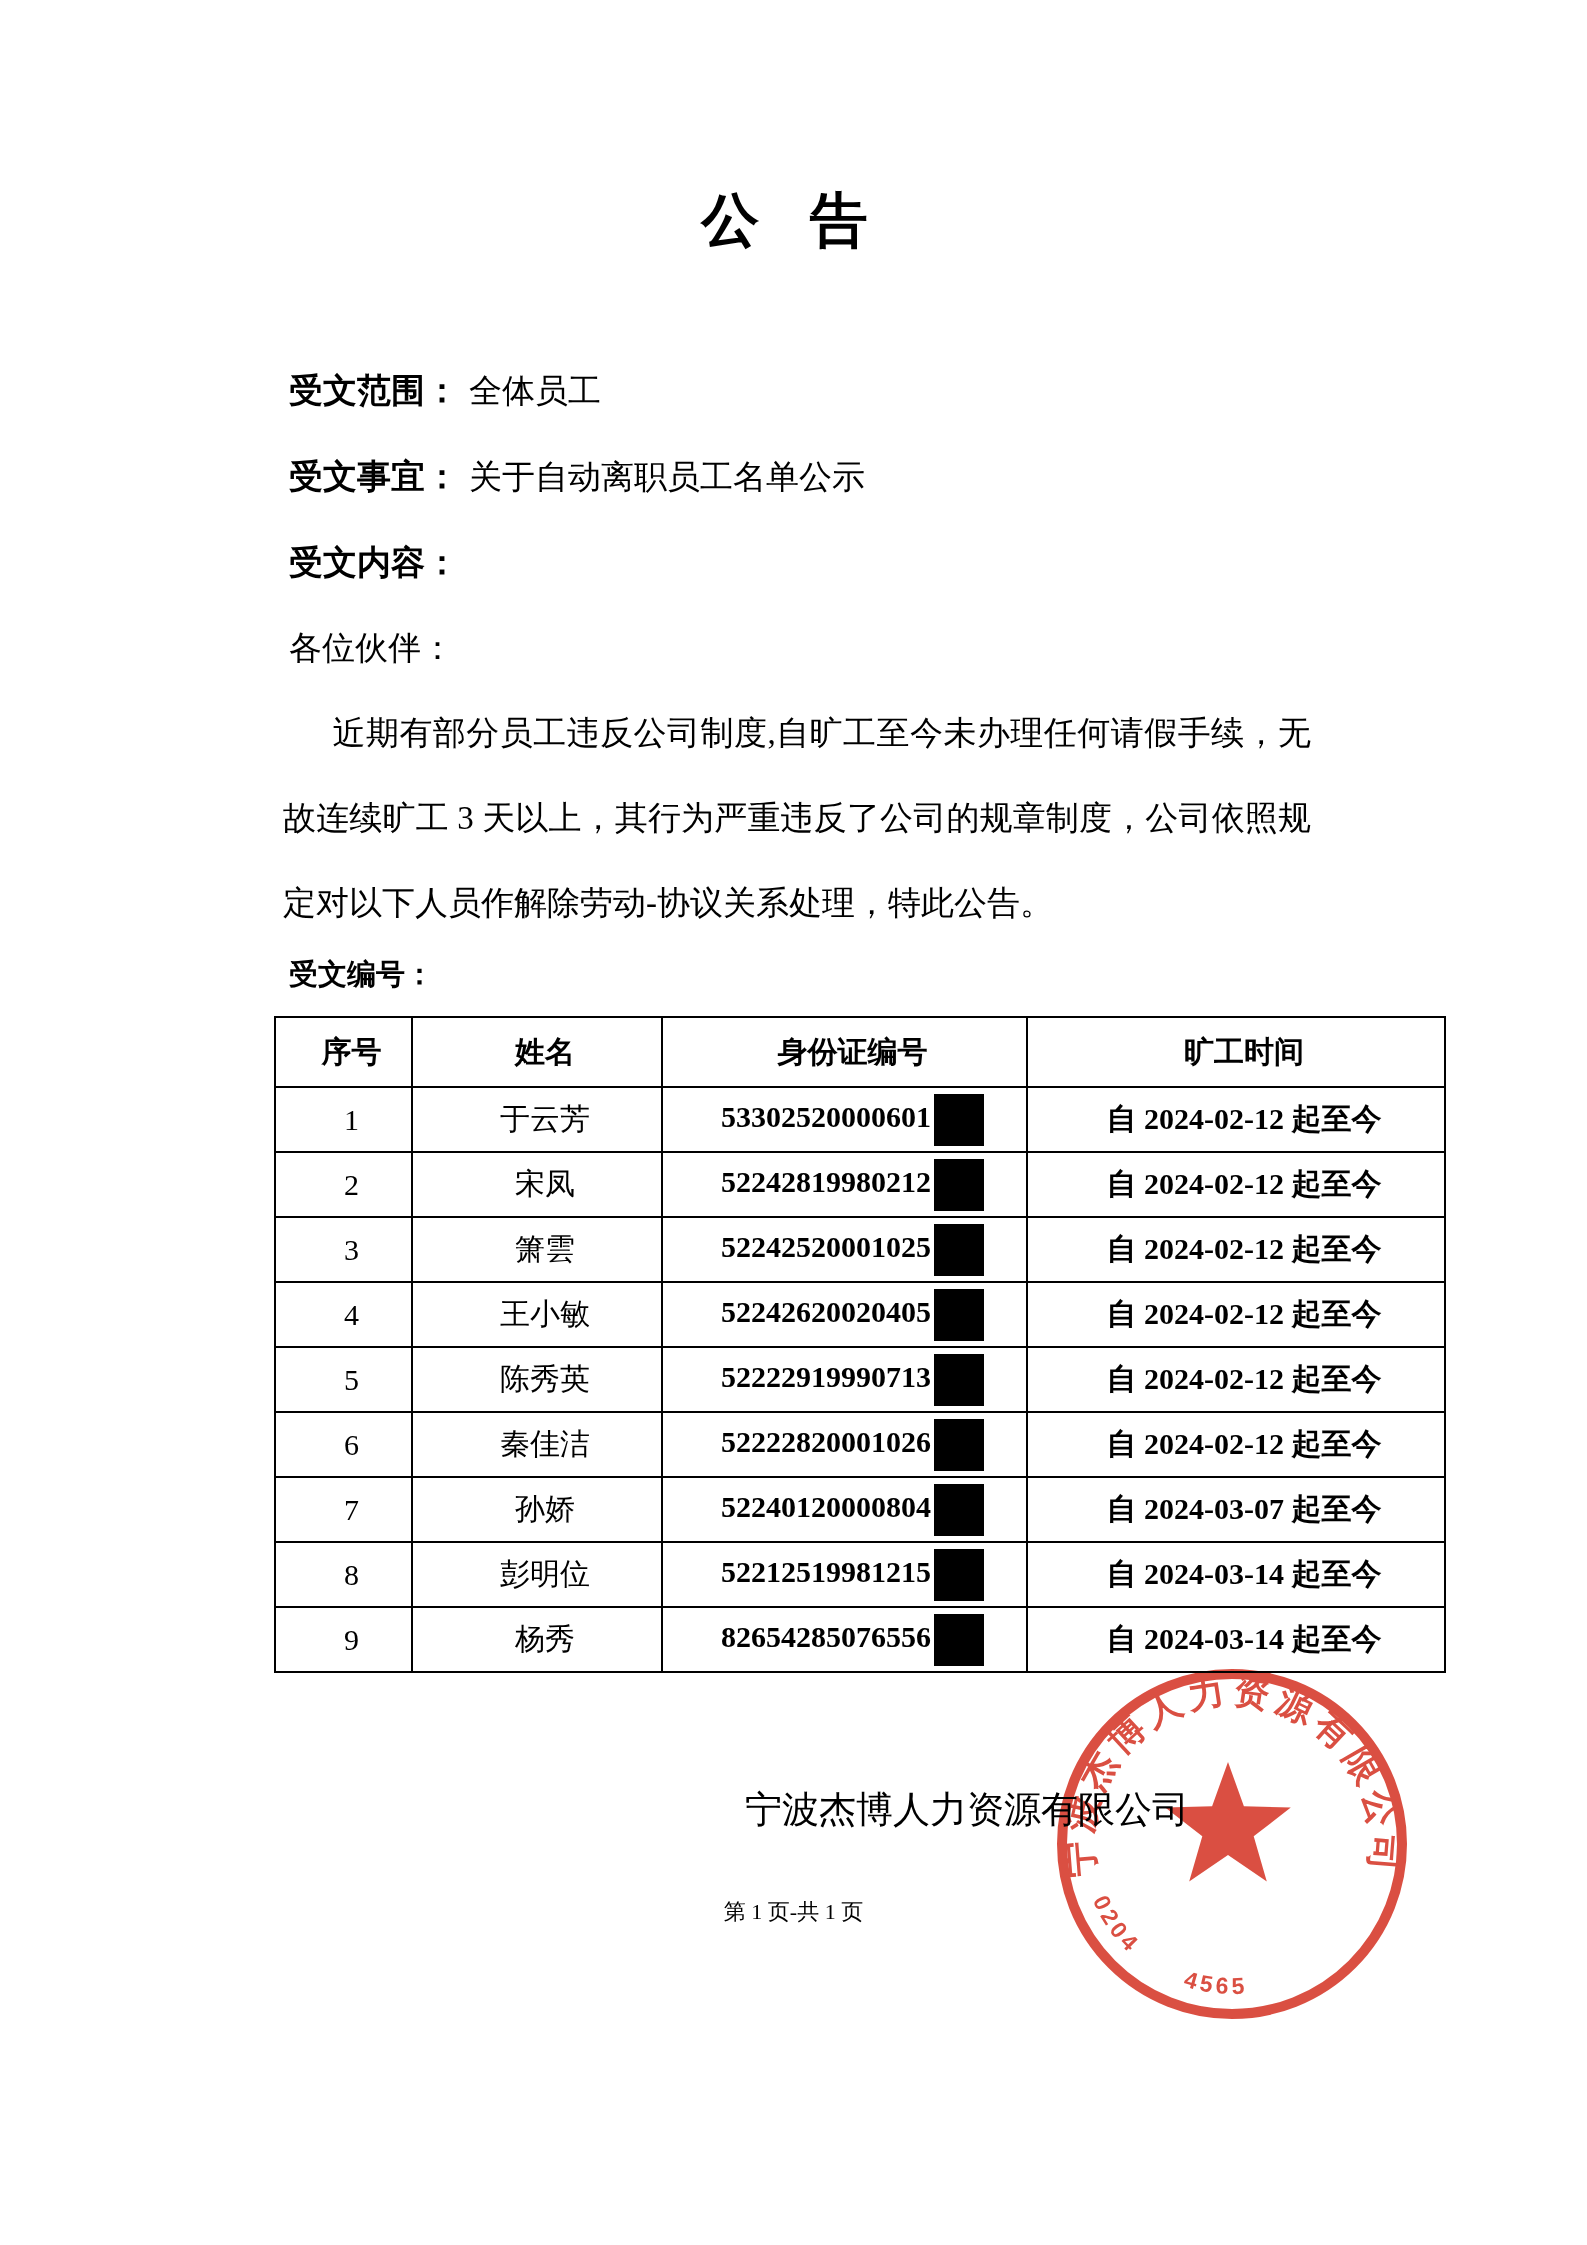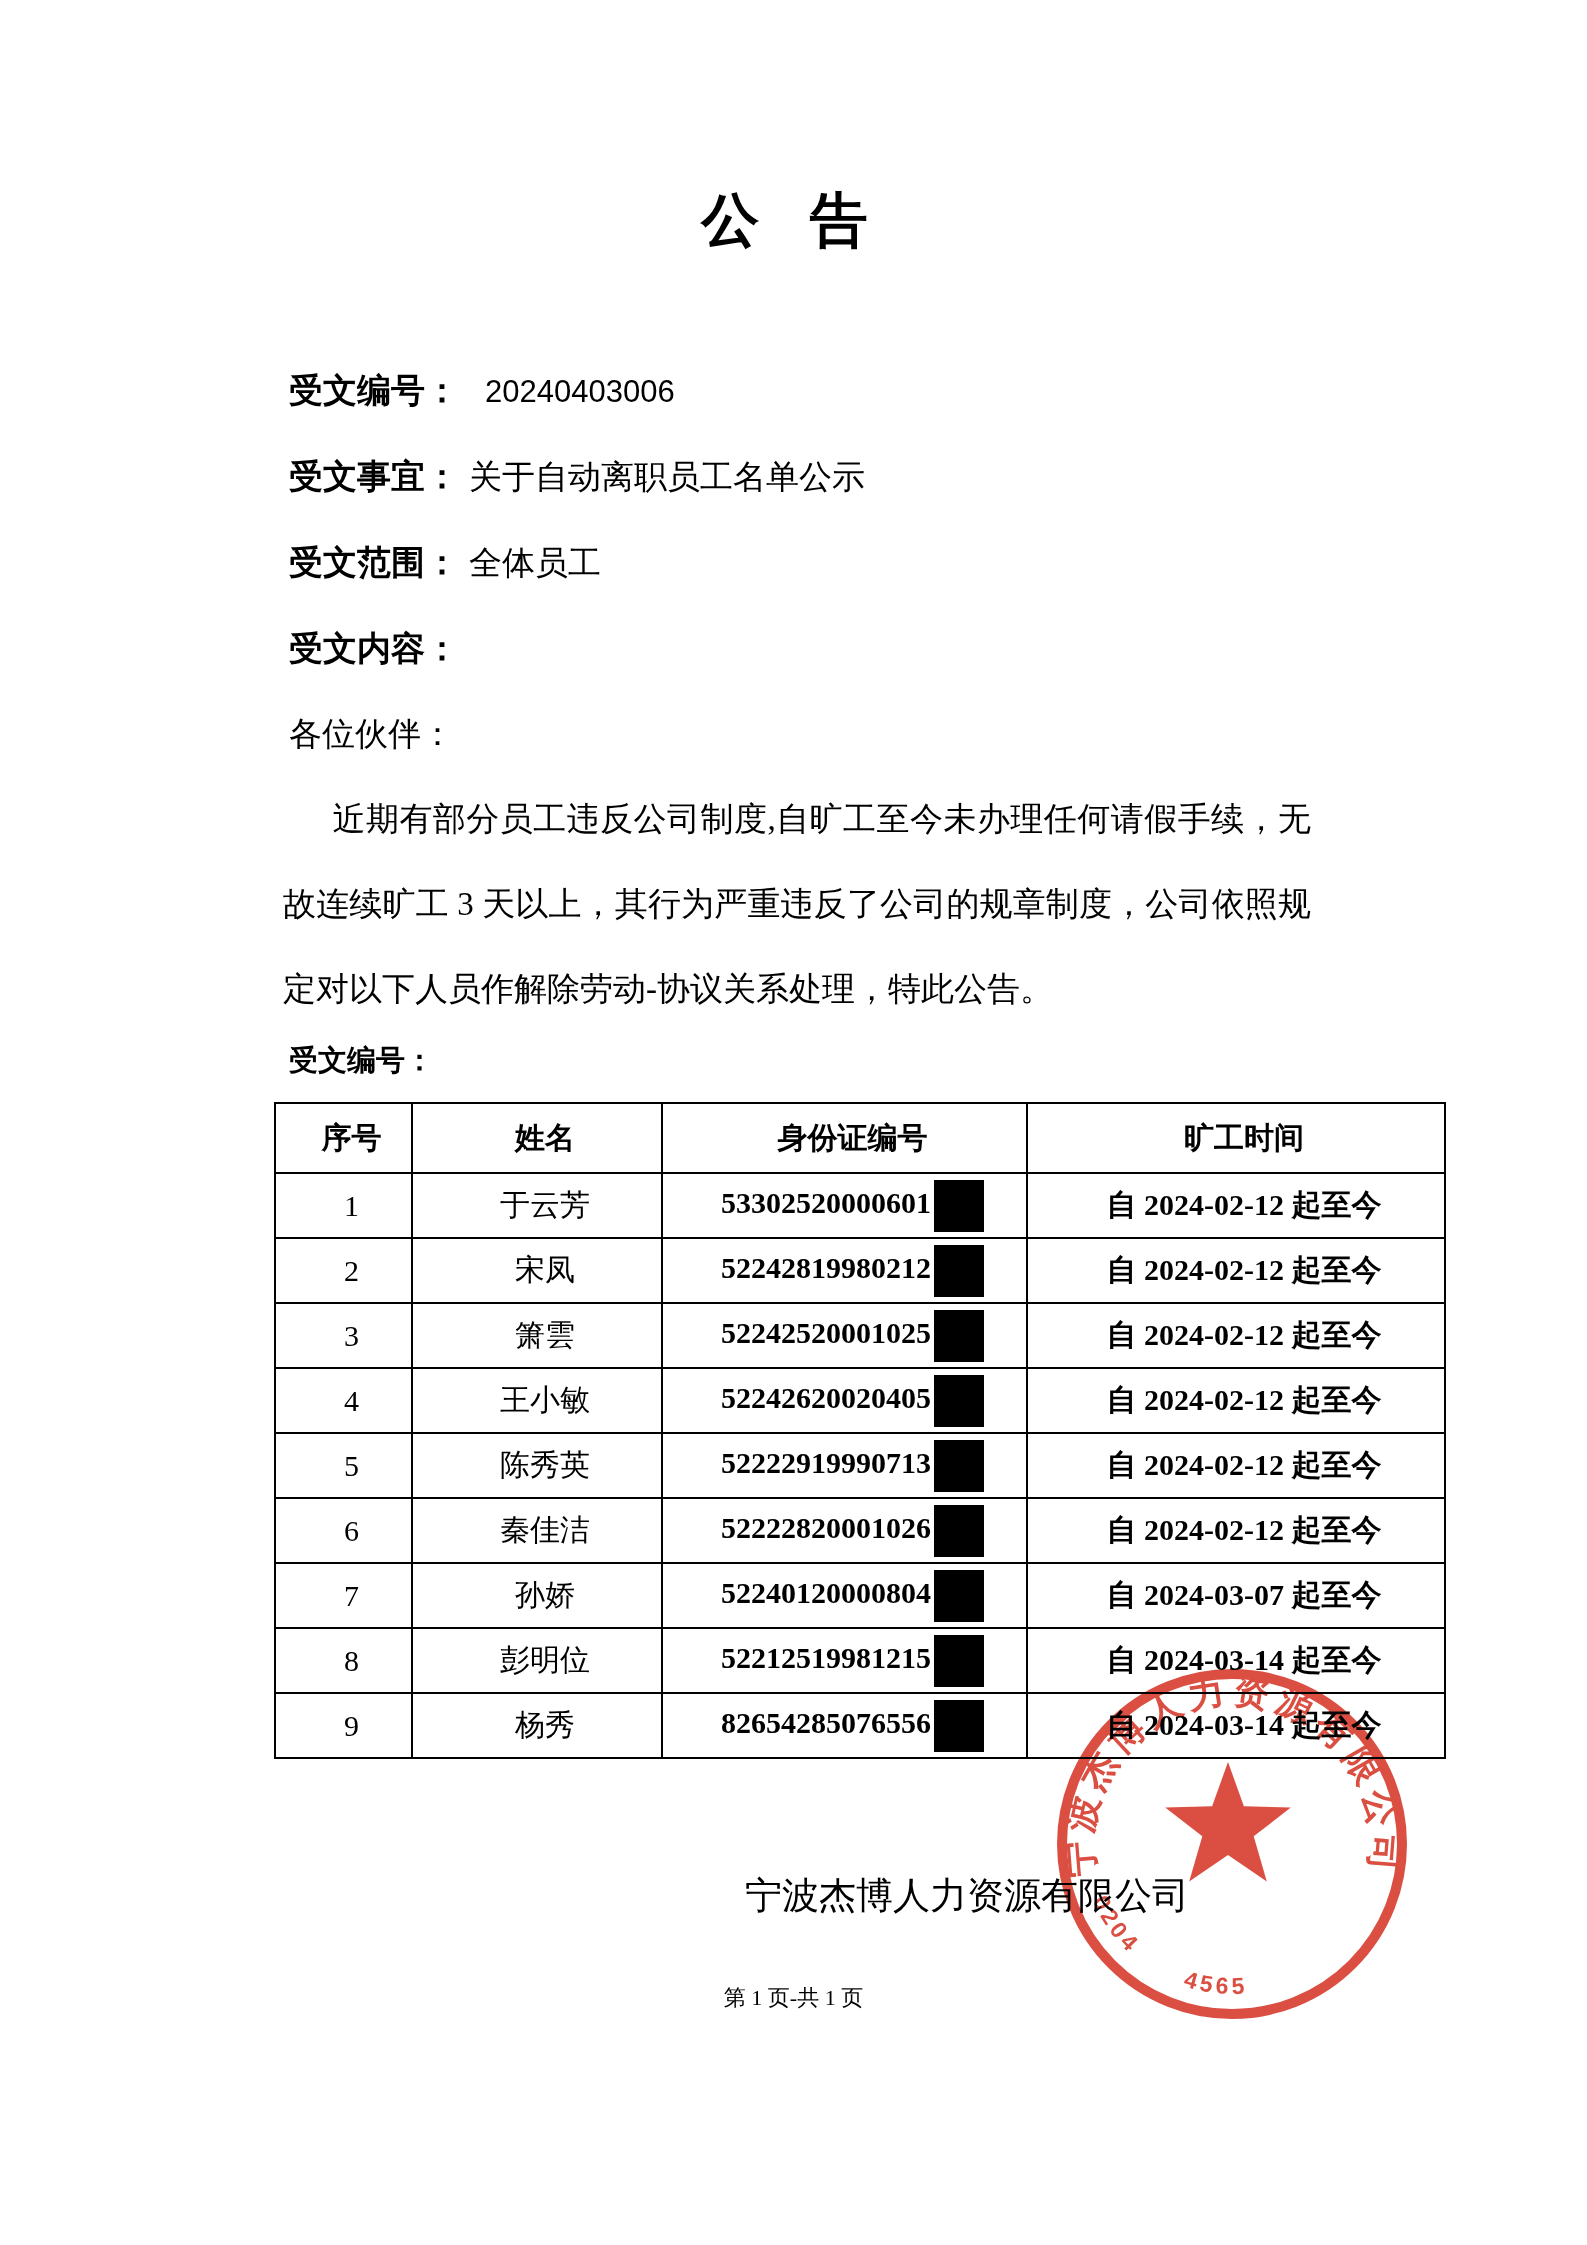--- a/index.html
+++ b/index.html
@@ -91,27 +91,24 @@
 </style>
 </head>
 <body>
 
 <div class="page">
 
   <div class="title">公 告</div>
 
   <div class="fields">
     <div class="field-line">
-      <span class="field-label">受文编号：</span><span class="field-value field-value-num">20240403006</span>
+      <span class="field-label">受文范围：</span><span class="field-value">全体员工</span>
     </div>
     <div class="field-line">
       <span class="field-label">受文事宜：</span><span class="field-value">关于自动离职员工名单公示</span>
-    </div>
-    <div class="field-line">
-      <span class="field-label">受文范围：</span><span class="field-value">全体员工</span>
     </div>
     <div class="field-line">
       <span class="field-label">受文内容：</span><span class="field-value"></span>
     </div>
   </div>
 
   <div class="salutation">各位伙伴：</div>
 
   <p class="body-para">近期有部分员工违反公司制度,自旷工至今未办理任何请假手续，无故连续旷工 3 天以上，其行为严重违反了公司的规章制度，公司依照规定对以下人员作解除劳动-协议关系处理，特此公告。</p>
 

